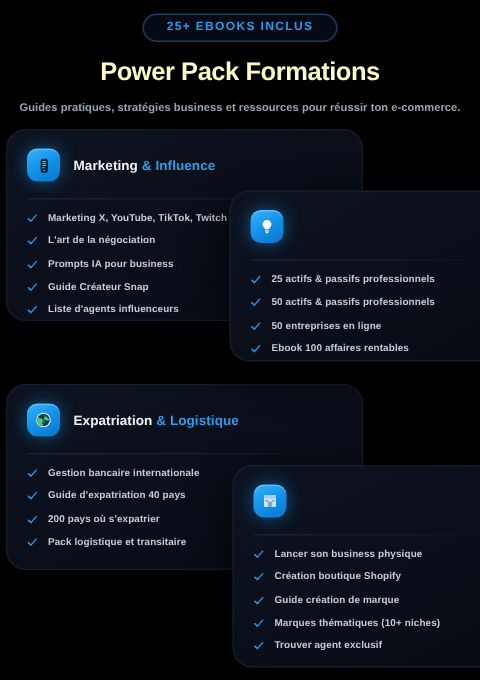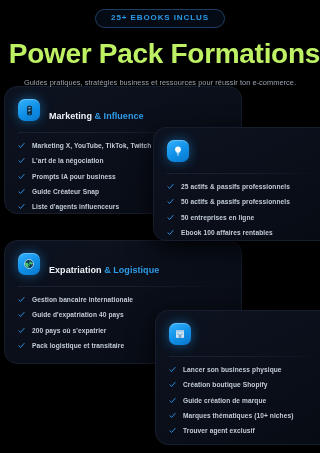--- a/index.html
+++ b/index.html
@@ -31,56 +31,55 @@
     background:#050b14;
     color:#2b9ae8;
     font-size:8px;
     font-weight:bold;
     letter-spacing:0.9px;
     line-height:1;
     white-space:nowrap;
   }
   .page-title{
     margin-top:11px;
-    color:#bef264;
-    font-size:28px;
+    color:#fef9c3;
+    font-size:17px;
     font-weight:bold;
     letter-spacing:-0.3px;
     line-height:1.05;
     white-space:nowrap;
-    text-align:right;
   }
   .page-sub{
     margin-top:11px;
     color:#9aa4b2;
     font-size:7.4px;
-    font-weight:normal;
+    font-weight:bold;
     letter-spacing:0.05px;
     line-height:1.2;
     white-space:nowrap;
   }
 
   
   .card{
     position:absolute;
     border-radius:13px;
     background:linear-gradient(152deg,#0d1320 0%,#0a0f1a 48%,#070b13 100%);
     border:1px solid #161d2c;
     box-shadow:0 8px 26px rgba(0,0,0,0.86);
     padding:12px 13px 13px 13px;
     overflow:hidden;
   }
   .card.c1{ left:4px;  top:86px;  width:238px; height:128px; z-index:2; }
   .card.c2{ left:153px;top:127px; width:182px; height:114px; z-index:3; }
-  .card.c3{ left:4px;  top:240px; width:238px; height:124px; z-index:2; }
+  .card.c3{ left:4px;  top:256px; width:238px; height:124px; z-index:2; }
   .card.c4{ left:155px;top:310px; width:182px; height:135px; z-index:3; }
 
   .card-head{
     display:flex;
-    align-items:flex-end;
+    align-items:center;
     gap:9px;
   }
   .card-icon{
     width:22px; height:22px;
     flex:0 0 22px;
     border-radius:7px;
     background:linear-gradient(150deg,#36b4ff 0%,#0f8fe6 55%,#0a77cc 100%);
     box-shadow:0 0 11px rgba(26,150,235,0.55), inset 0 1px 0 rgba(255,255,255,0.28);
     display:flex; align-items:center; justify-content:center;
   }

